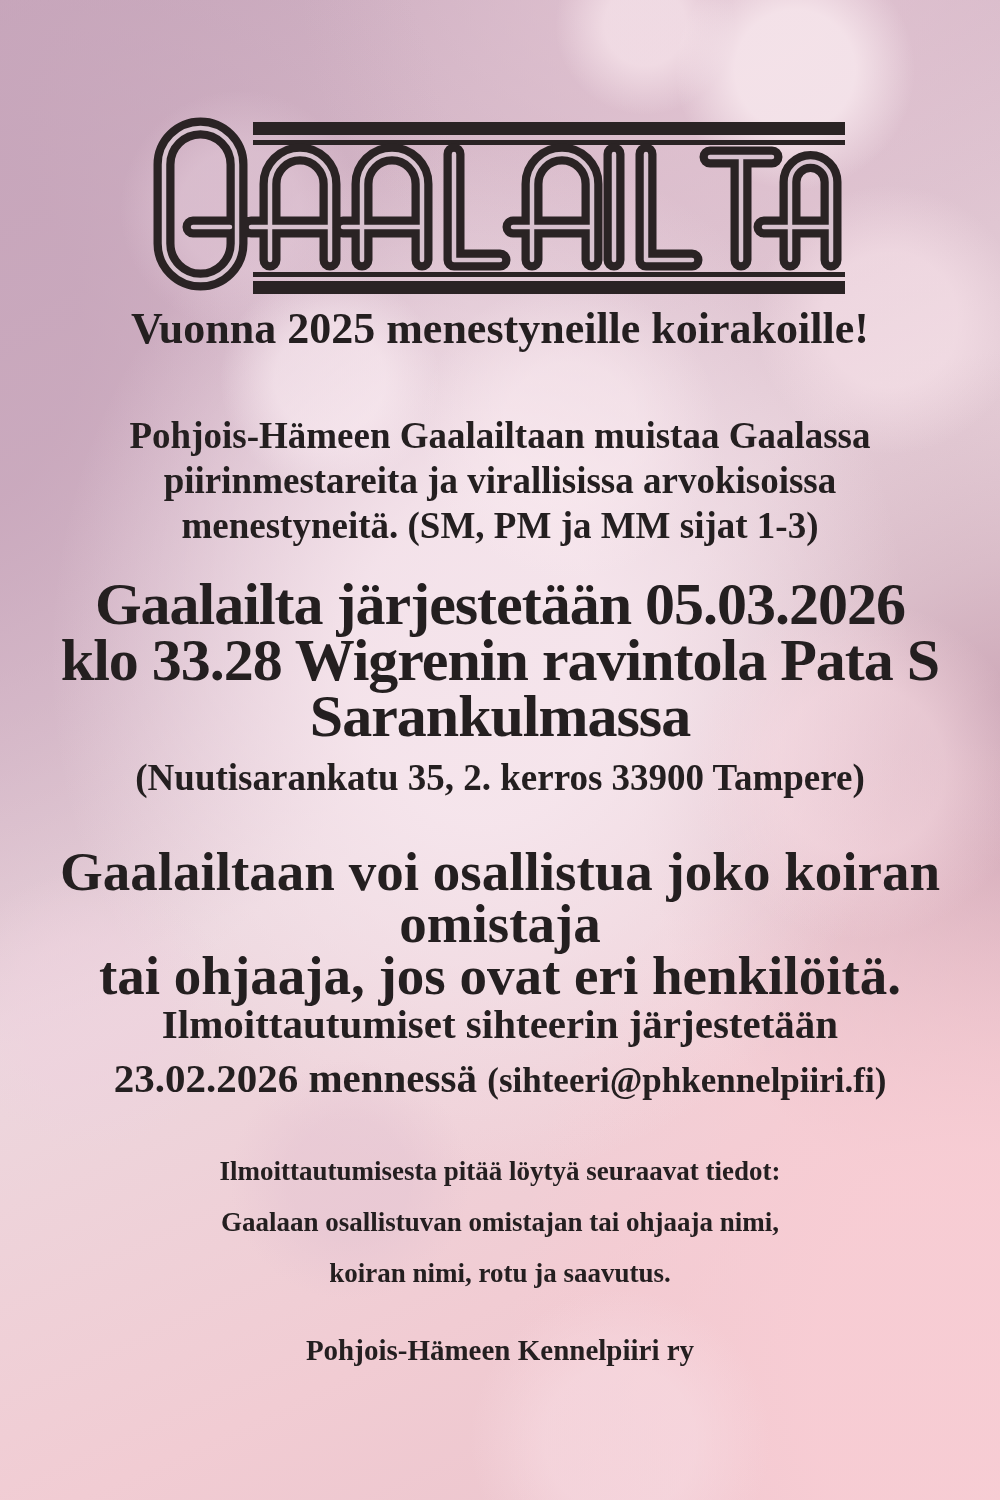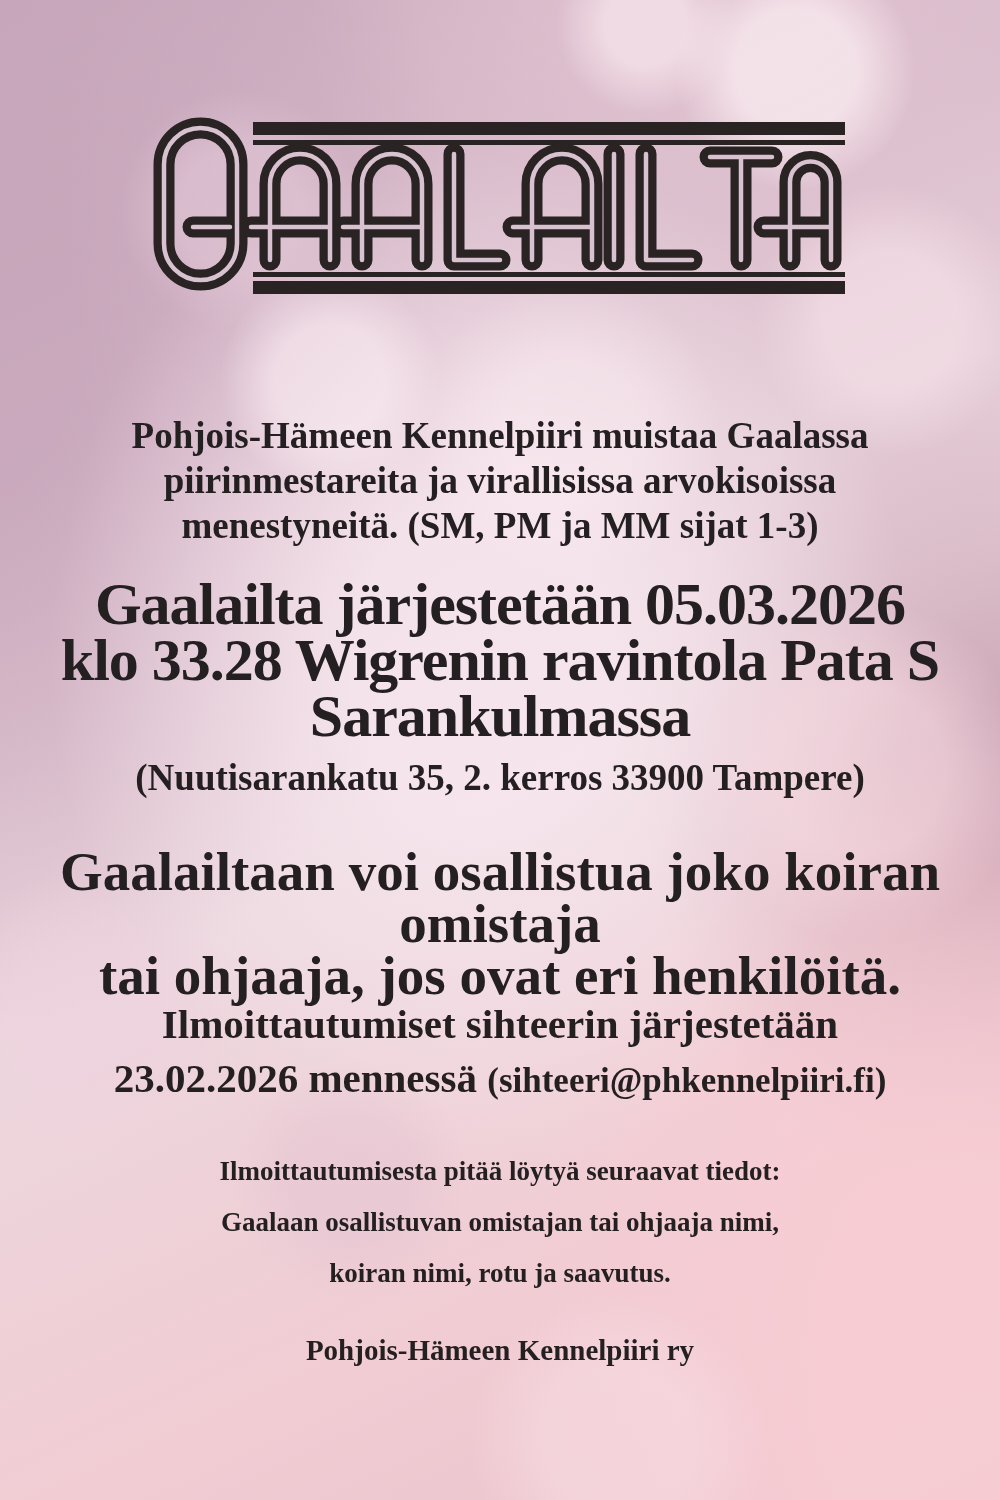--- a/index.html
+++ b/index.html
@@ -73,23 +73,24 @@
         M 493 42 L 493 148 L 539 148
         M 557 45 H 619  M 588 45 V 148
         M 637 148 V 70 A 20.5 20.5 0 0 1 678 70 V 148  M 611 115 H 678"></path>
     </defs>
     <g fill="none" stroke-linecap="round" stroke-linejoin="round">
       <use href="#glyphs" stroke="#2a2324" stroke-width="21"></use>
       <use href="#glyphs" stroke="#d8c2cf" stroke-width="4.5"></use>
     </g>
   </svg>
 
+  <p class="tb subtitle">Vuonna 2025 menestyneille koirakoille!</p>
 
   <p class="tb intro">
-    <span class="line">Pohjois-Hämeen Kennelpiiri muistaa Gaalassa</span>
+    <span class="line">Pohjois-Hämeen Gaalailtaan muistaa Gaalassa</span>
     <span class="line">piirinmestareita ja virallisissa arvokisoissa</span>
     <span class="line">menestyneitä. (SM, PM ja MM sijat 1-3)</span>
   </p>
 
   <p class="tb event-main">
     <span class="line">Gaalailta järjestetään 05.03.2026</span>
     <span class="line">klo 33.28 Wigrenin ravintola Pata S</span>
     <span class="line">Sarankulmassa</span>
   </p>
 

